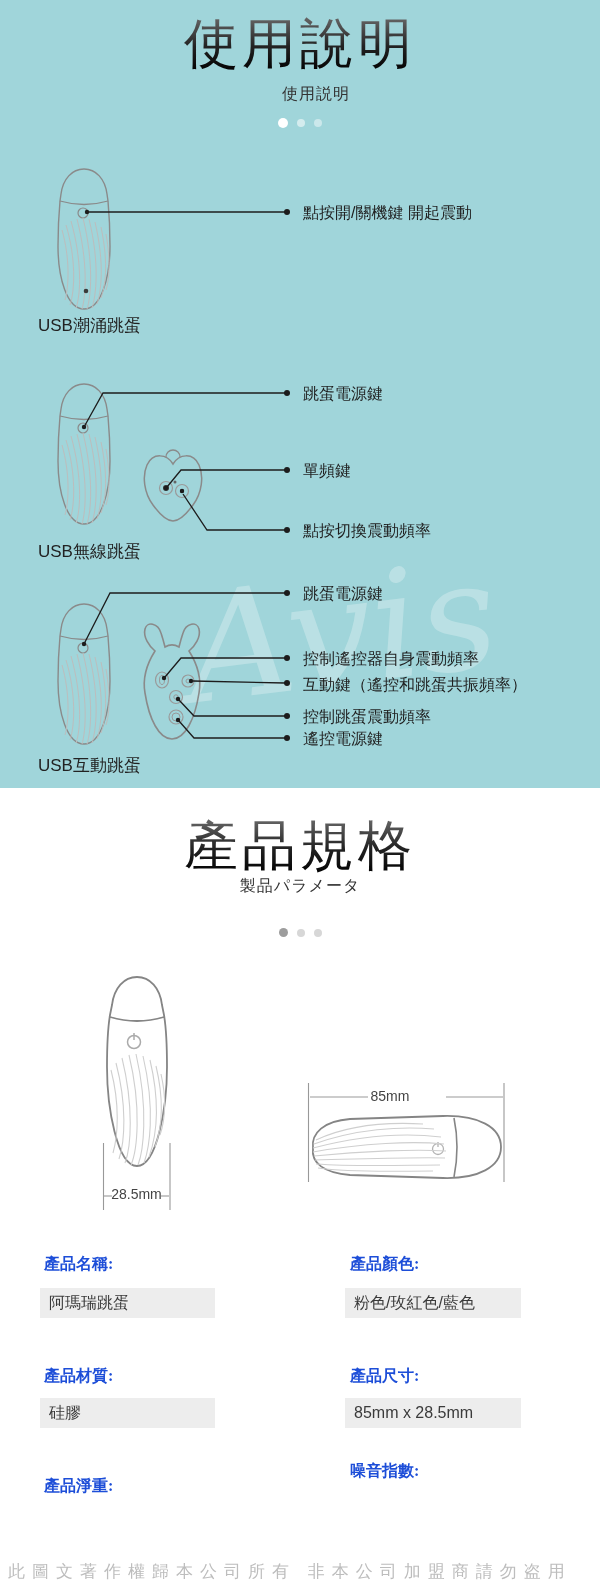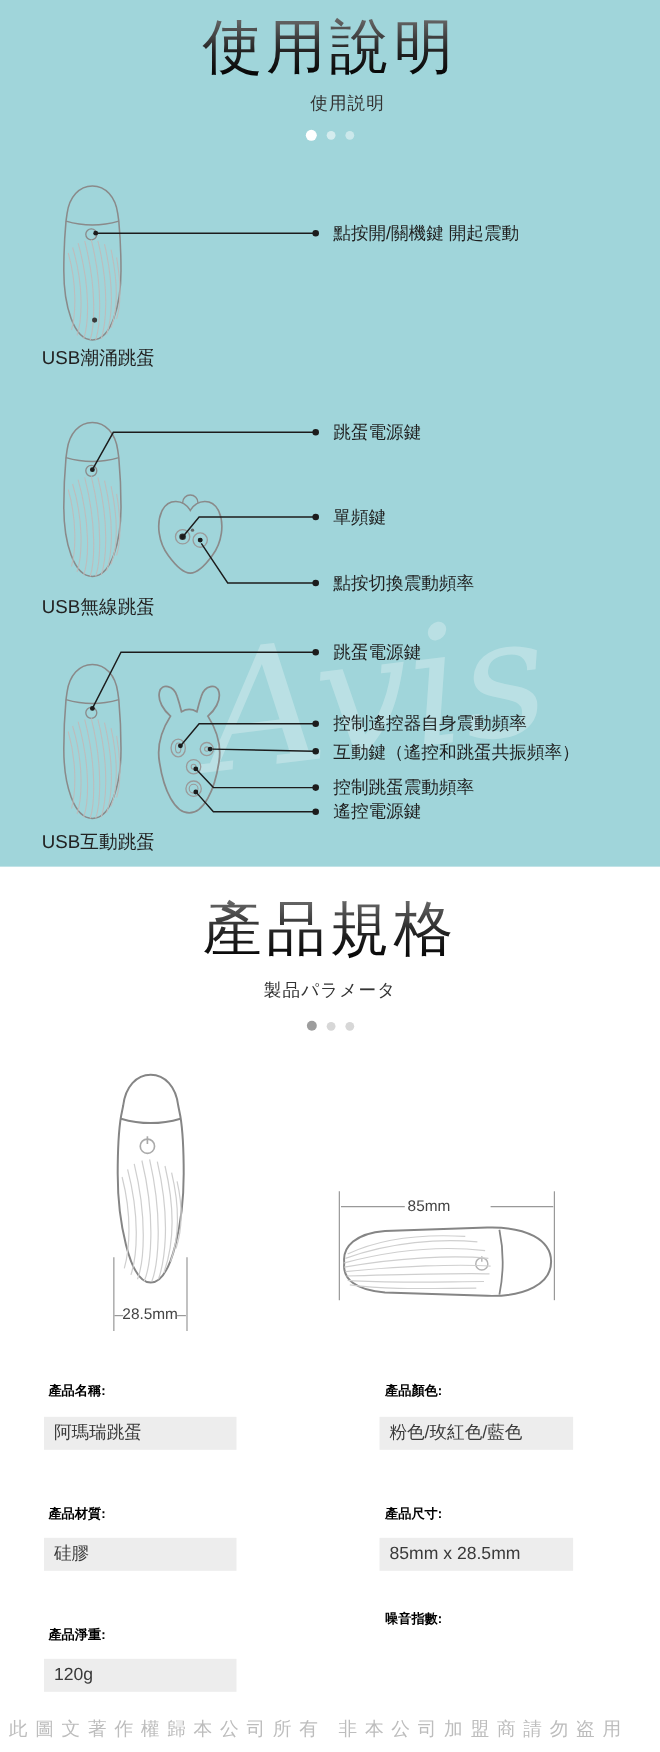--- a/index.html
+++ b/index.html
@@ -62,22 +62,22 @@
   
   .section-specs{
     position:absolute;left:0;top:788px;width:600px;height:805px;
     background:#ffffff;overflow:hidden;
   }
   .dim-text{
     position:absolute;font-size:14px;color:#444;text-align:center;line-height:16px;
     white-space:nowrap;
   }
   .spec-label{
-    position:absolute;font-size:12px;font-weight:bold;color:#000000;
-    white-space:nowrap;line-height:18px;
+    position:absolute;font-size:16px;font-weight:bold;color:#1d4ed8;
+    white-space:nowrap;line-height:18px;font-family:Liberation Serif, serif;
   }
   .spec-value{
     position:absolute;height:30px;line-height:30px;background:#ededed;
     font-size:16px;color:#3a3a3a;padding-left:9px;box-sizing:border-box;
     white-space:nowrap;
   }
   .footer-copyright{
     position:absolute;left:0;top:1560px;width:600px;
     font-size:17px;color:#bdbdbd;letter-spacing:7px;white-space:nowrap;
     padding-left:8px;box-sizing:border-box;overflow:hidden;
@@ -201,21 +201,21 @@
     <div class="callout-label" style="top:730px;">遙控電源鍵</div>
 
     <div class="product-caption" style="top:316px;">USB潮涌跳蛋</div>
     <div class="product-caption" style="top:542px;">USB無線跳蛋</div>
     <div class="product-caption" style="top:756px;">USB互動跳蛋</div>
   </div>
 
   <div class="section-specs">
 
     <div class="big-title" style="top:28px;">產品規格</div>
-    <div class="sub-title" style="top:102px;">製品パラメータ</div>
+    <div class="sub-title" style="top:88px;">製品パラメータ</div>
 
     <div class="dots dots-specs" style="top:140px;">
       <span class="dot"></span>
       <span class="dot"></span>
       <span class="dot"></span>
     </div>
 
     <svg class="diagram-svg" width="600" height="805" viewBox="0 0 600 805">
 
       <g transform="translate(102,187)">
@@ -279,19 +279,18 @@
     <div class="spec-value" style="left:40px;top:500px;width:175px;">阿瑪瑞跳蛋</div>
     <div class="spec-label" style="left:350px;top:467px;">產品顏色:</div>
     <div class="spec-value" style="left:345px;top:500px;width:176px;">粉色/玫紅色/藍色</div>
 
     <div class="spec-label" style="left:44px;top:579px;">產品材質:</div>
     <div class="spec-value" style="left:40px;top:610px;width:175px;">硅膠</div>
     <div class="spec-label" style="left:350px;top:579px;">產品尺寸:</div>
     <div class="spec-value" style="left:345px;top:610px;width:176px;">85mm x 28.5mm</div>
 
     <div class="spec-label" style="left:44px;top:689px;">產品淨重:</div>
-    <div class="spec-value" style="left:40px;top:720px;width:175px;">120g</div>
     <div class="spec-label" style="left:350px;top:674px;">噪音指數:</div>
   </div>
 
   <div class="footer-copyright">此圖文著作權歸本公司所有 非本公司加盟商請勿盗用</div>
 
 </div>
 
 </body></html>

